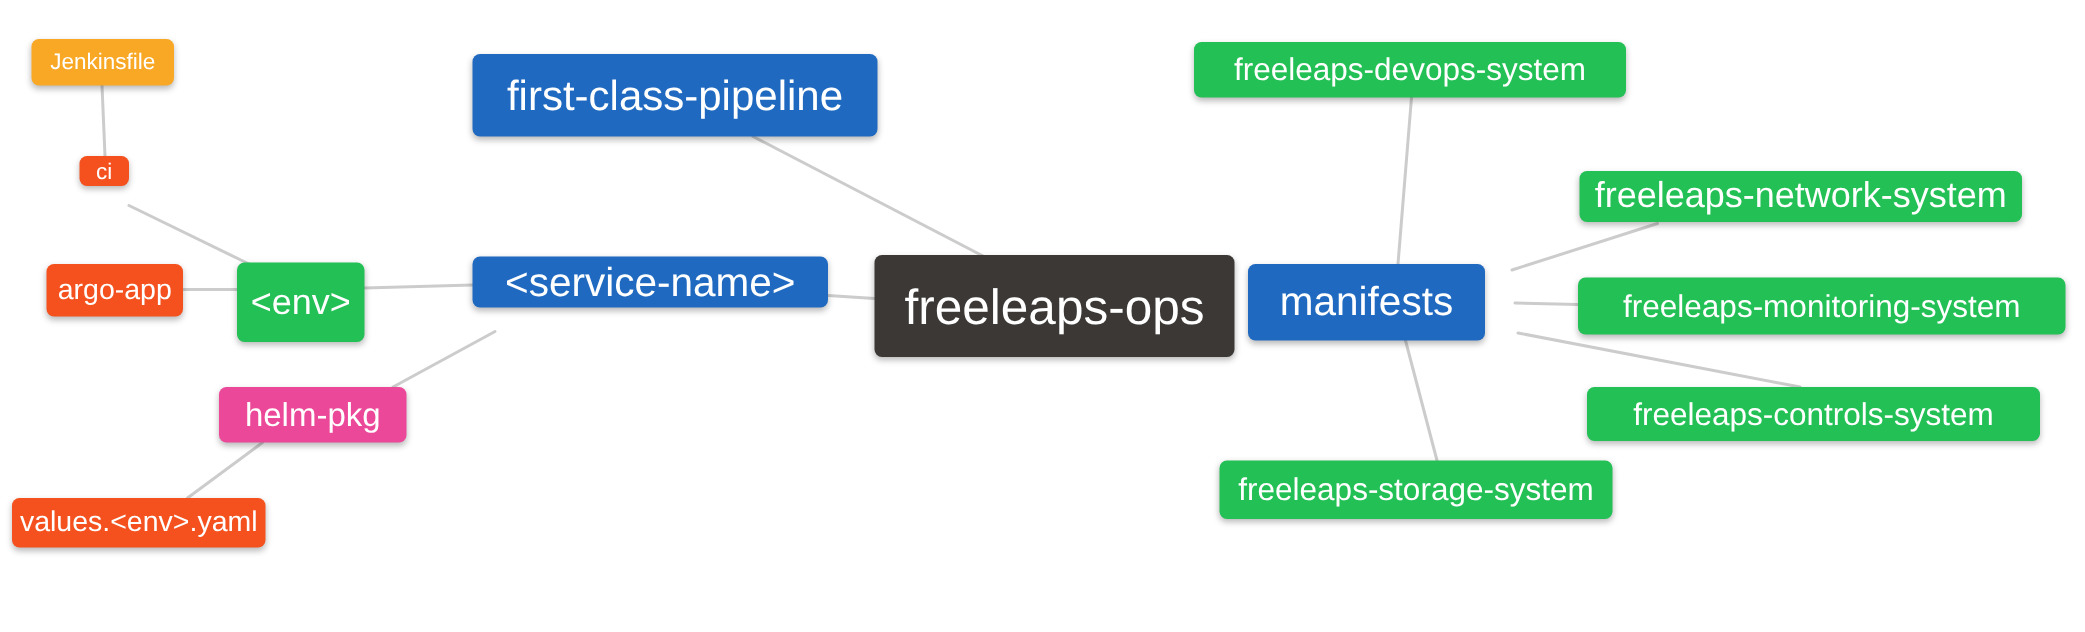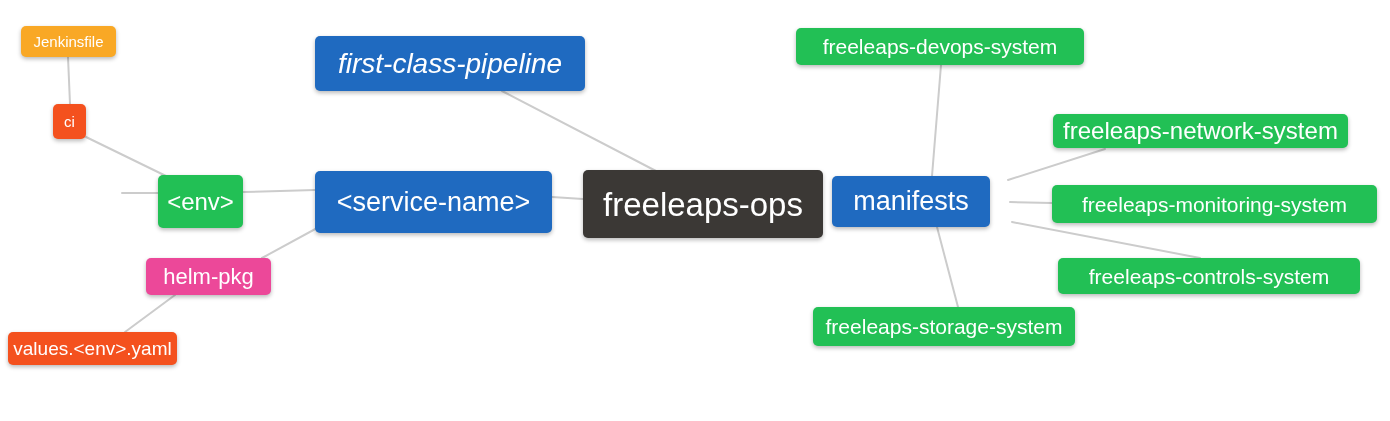--- a/index.html
+++ b/index.html
@@ -54,36 +54,39 @@
       <line x1="845" y1="202" x2="852" y2="202" stroke="#cccccc" stroke-width="2" stroke-linecap="round"></line>
       <line x1="941" y1="65" x2="932" y2="176" stroke="#cccccc" stroke-width="2" stroke-linecap="round"></line>
       <line x1="1008" y1="180" x2="1105" y2="149" stroke="#cccccc" stroke-width="2" stroke-linecap="round"></line>
       <line x1="1010" y1="202" x2="1052" y2="203" stroke="#cccccc" stroke-width="2" stroke-linecap="round"></line>
       <line x1="1012" y1="222" x2="1200" y2="258" stroke="#cccccc" stroke-width="2" stroke-linecap="round"></line>
       <line x1="937" y1="227" x2="958" y2="307" stroke="#cccccc" stroke-width="2" stroke-linecap="round"></line>
     </svg>
 <div class="node" style="left: 21px; top: 26px; width: 95px; height: 31px; font-size: 15px; background: rgb(249, 168, 37); color: rgb(255, 255, 255);">
       <span>Jenkinsfile</span>
     </div>
-    <div class="node" style="left: 53px; top: 104px; width: 33px; height: 35px; font-size: 15px; background: rgb(244, 81, 30); color: rgb(255, 255, 255);">
+    <div class="node" style="left: 53px; top: 104px; width: 33px; height: 20px; font-size: 15px; background: rgb(244, 81, 30); color: rgb(255, 255, 255);">
       <span>ci</span>
+    </div>
+    <div class="node" style="left: 31px; top: 176px; width: 91px; height: 35px; font-size: 19px; background: rgb(244, 81, 30); color: rgb(255, 255, 255);">
+      <span>argo-app</span>
     </div>
     <div class="node" style="left: 158px; top: 175px; width: 85px; height: 53px; font-size: 24px; background: rgb(34, 192, 85); color: rgb(255, 255, 255);">
       <span>&lt;env&gt;</span>
     </div>
     <div class="node" style="left: 146px; top: 258px; width: 125px; height: 37px; font-size: 22px; background: #ec4899; color: rgb(255, 255, 255);">
       <span>helm-pkg</span>
     </div>
     <div class="node" style="left: 8px; top: 332px; width: 169px; height: 33px; font-size: 19px; background: rgb(244, 81, 30); color: rgb(255, 255, 255);">
       <span>values.&lt;env&gt;.yaml</span>
     </div>
-    <div class="node" style="left: 315px; top: 36px; width: 270px; height: 55px; font-size: 28px; background: rgb(31, 106, 192); color: rgb(255, 255, 255); font-style: italic;">
+    <div class="node" style="left: 315px; top: 36px; width: 270px; height: 55px; font-size: 28px; background: rgb(31, 106, 192); color: rgb(255, 255, 255);">
       <span>first-class-pipeline</span>
     </div>
-    <div class="node" style="left: 315px; top: 171px; width: 237px; height: 62px; font-size: 27px; background: rgb(31, 106, 192); color: rgb(255, 255, 255);">
+    <div class="node" style="left: 315px; top: 171px; width: 237px; height: 34px; font-size: 27px; background: rgb(31, 106, 192); color: rgb(255, 255, 255);">
       <span>&lt;service-name&gt;</span>
     </div>
     <div class="node" style="left: 583px; top: 170px; width: 240px; height: 68px; font-size: 33px; background: rgb(59, 56, 53); color: rgb(255, 255, 255);">
       <span>freeleaps-ops</span>
     </div>
     <div class="node" style="left: 832px; top: 176px; width: 158px; height: 51px; font-size: 27px; background: rgb(31, 106, 192); color: rgb(255, 255, 255);">
       <span>manifests</span>
     </div>
     <div class="node" style="left: 796px; top: 28px; width: 288px; height: 37px; font-size: 21px; background: rgb(34, 192, 85); color: rgb(255, 255, 255);">
       <span>freeleaps-devops-system</span>

